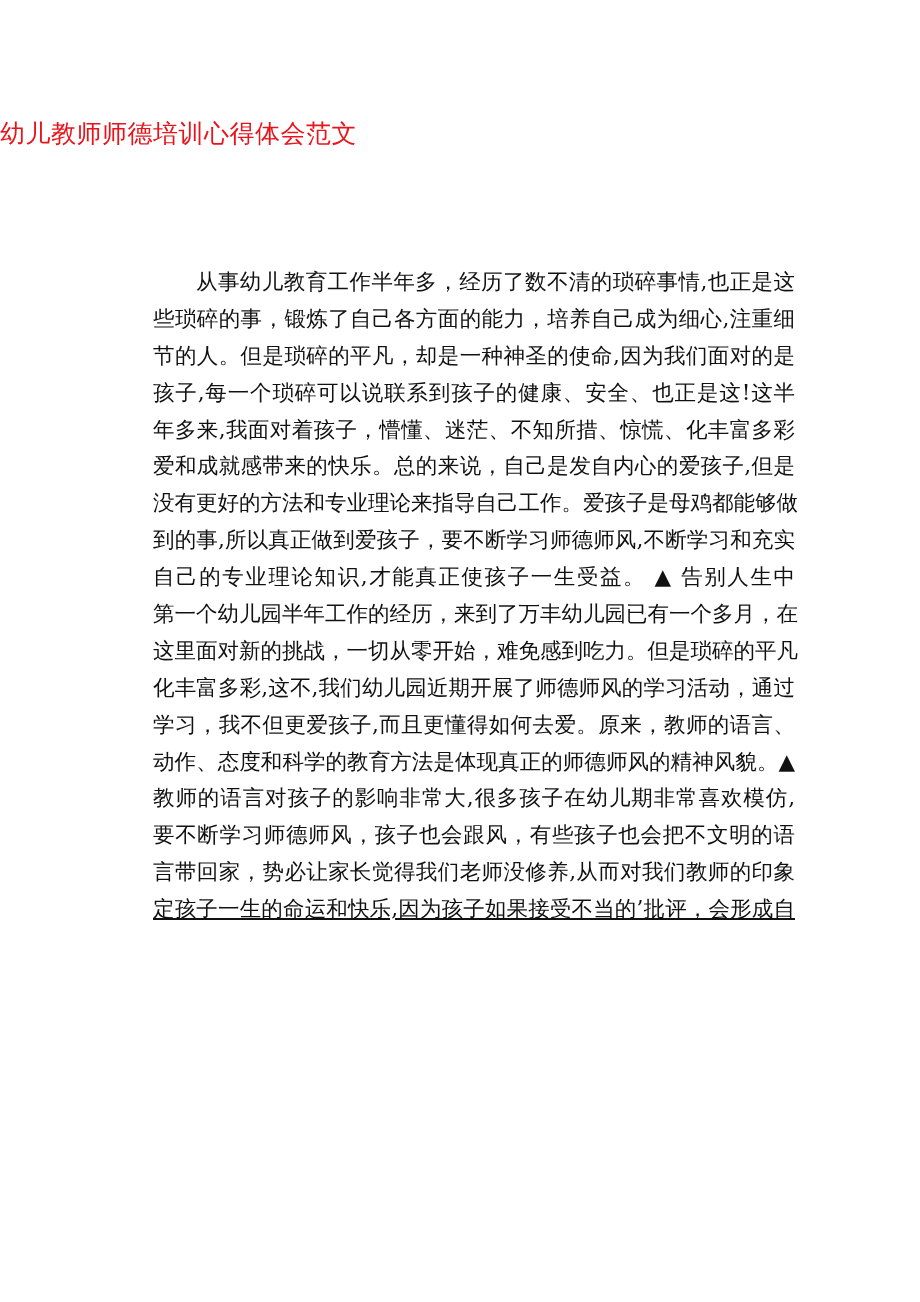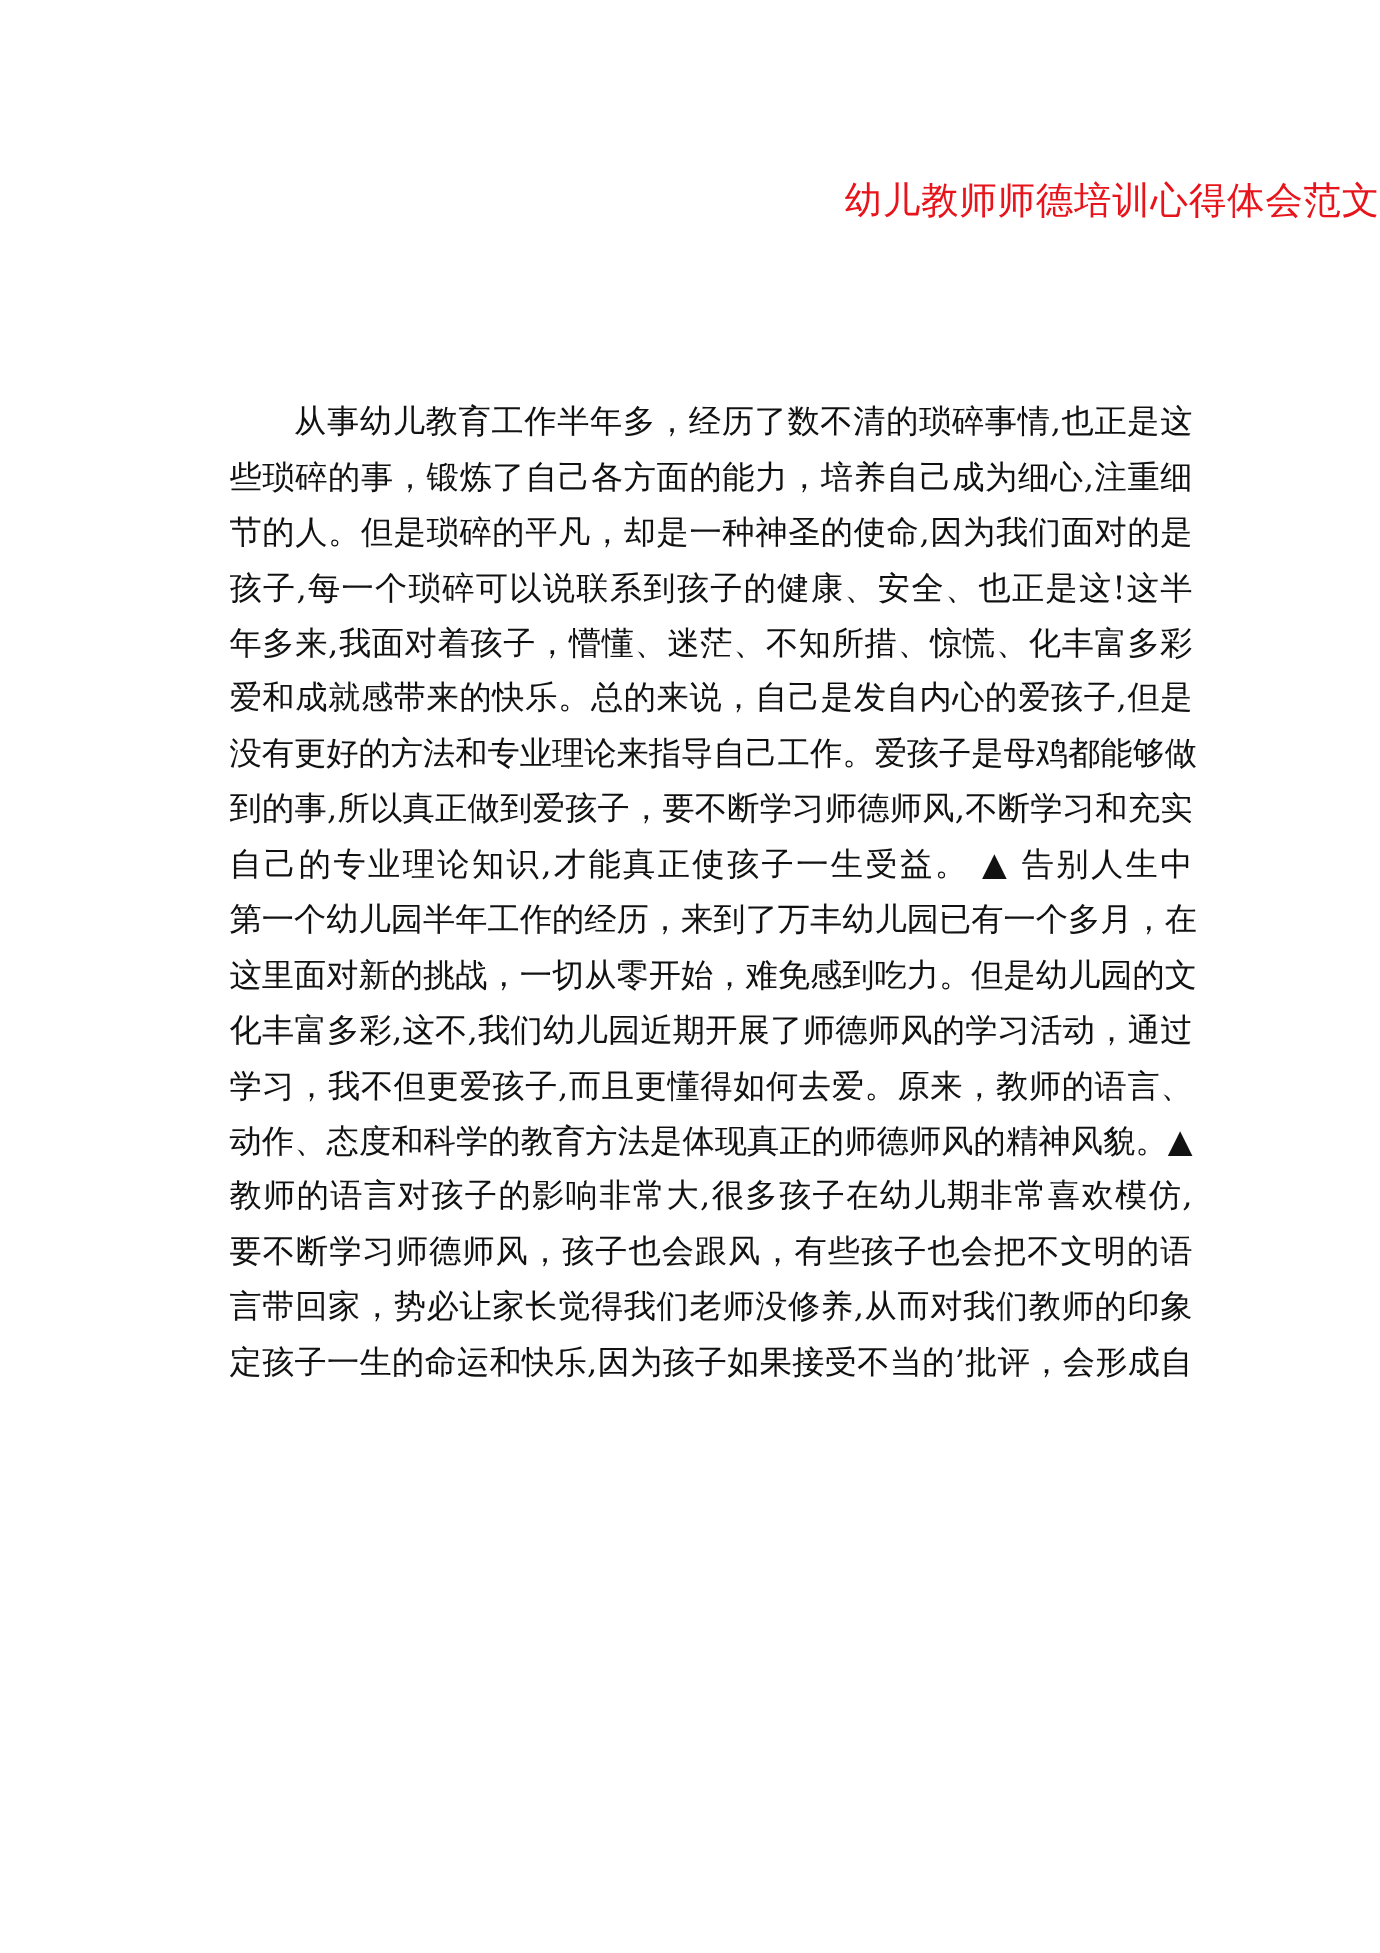--- a/index.html
+++ b/index.html
@@ -20,21 +20,21 @@
       left: 0; top: 0;
       width: 920px;
       height: 1302px;
       background: #ffffff;
     }
     .title {
       position: absolute;
       left: 0;
       top: 117px;
       width: 920px;
-      text-align: right;
+      text-align: left;
       font-size: 25px;
       line-height: 34px;
       color: #e8141c;
       font-family: "DejaVu Sans", "Liberation Sans", sans-serif;
       letter-spacing: 0.5px;
     }
     .body-text {
       position: absolute;
       left: 153px;
       top: 264px;
@@ -48,40 +48,41 @@
       text-align: justify;
       text-align-last: justify;
       letter-spacing: 0;
       overflow: visible;
     }
     .line.indent {
       padding-left: 43px;
     }
     .line.last {
       text-align-last: justify;
+      text-decoration: underline;
     }
   </style>
 </head>
 <body>
 
 <div class="page">
   <div class="title">幼儿教师师德培训心得体会范文</div>
 
   <div class="body-text">
     <div class="line indent">从事幼儿教育工作半年多，经历了数不清的琐碎事情,也正是这</div>
     <div class="line">些琐碎的事，锻炼了自己各方面的能力，培养自己成为细心,注重细</div>
     <div class="line">节的人。但是琐碎的平凡，却是一种神圣的使命,因为我们面对的是</div>
     <div class="line">孩子,每一个琐碎可以说联系到孩子的健康、安全、也正是这!这半</div>
     <div class="line">年多来,我面对着孩子，懵懂、迷茫、不知所措、惊慌、化丰富多彩</div>
     <div class="line">爱和成就感带来的快乐。总的来说，自己是发自内心的爱孩子,但是</div>
     <div class="line">没有更好的方法和专业理论来指导自己工作。爱孩子是母鸡都能够做</div>
     <div class="line">到的事,所以真正做到爱孩子，要不断学习师德师风,不断学习和充实</div>
     <div class="line">自己的专业理论知识,才能真正使孩子一生受益。 ▲      告别人生中</div>
     <div class="line">第一个幼儿园半年工作的经历，来到了万丰幼儿园已有一个多月，在</div>
-    <div class="line">这里面对新的挑战，一切从零开始，难免感到吃力。但是幼儿园的文</div>
+    <div class="line">这里面对新的挑战，一切从零开始，难免感到吃力。但是琐碎的平凡</div>
     <div class="line">化丰富多彩,这不,我们幼儿园近期开展了师德师风的学习活动，通过</div>
     <div class="line">学习，我不但更爱孩子,而且更懂得如何去爱。原来，教师的语言、</div>
     <div class="line">动作、态度和科学的教育方法是体现真正的师德师风的精神风貌。▲</div>
     <div class="line">教师的语言对孩子的影响非常大,很多孩子在幼儿期非常喜欢模仿,</div>
     <div class="line">要不断学习师德师风，孩子也会跟风，有些孩子也会把不文明的语</div>
     <div class="line">言带回家，势必让家长觉得我们老师没修养,从而对我们教师的印象</div>
     <div class="line last">定孩子一生的命运和快乐,因为孩子如果接受不当的’批评，会形成自</div>
   </div>
 </div>
 

